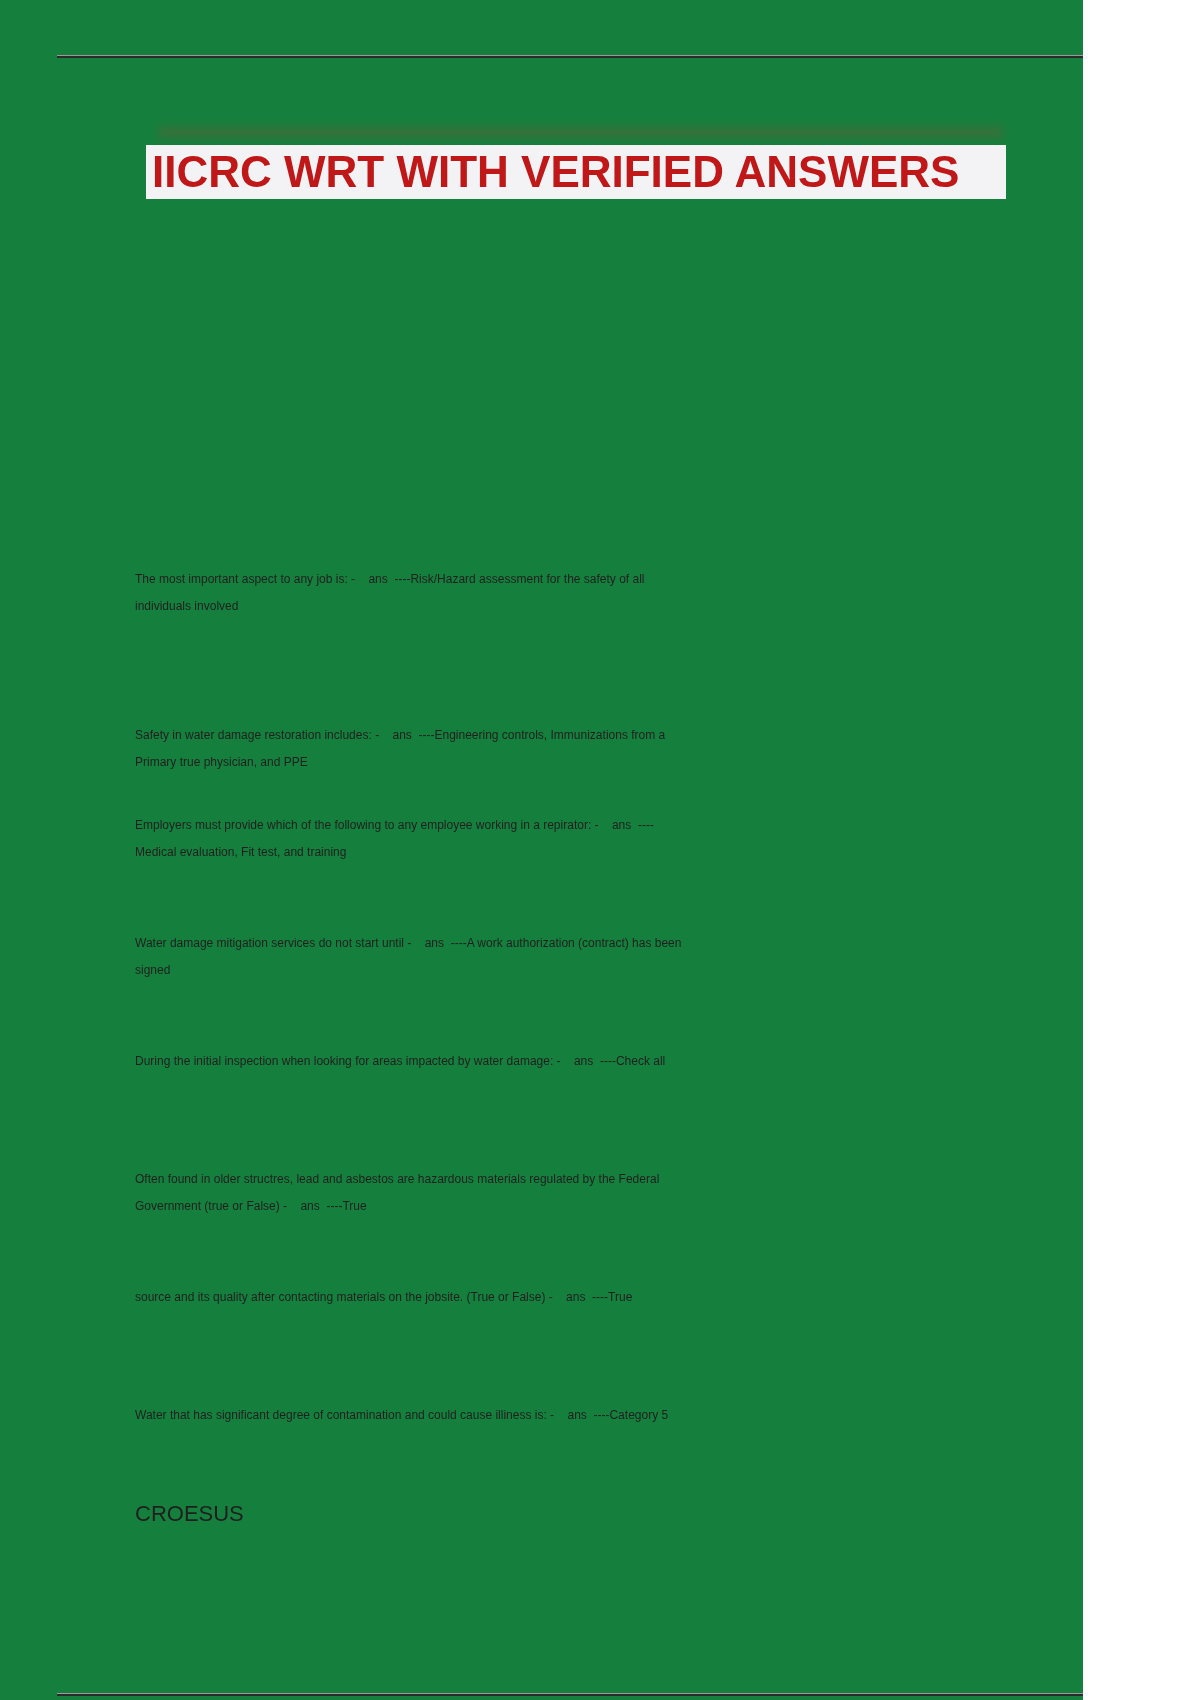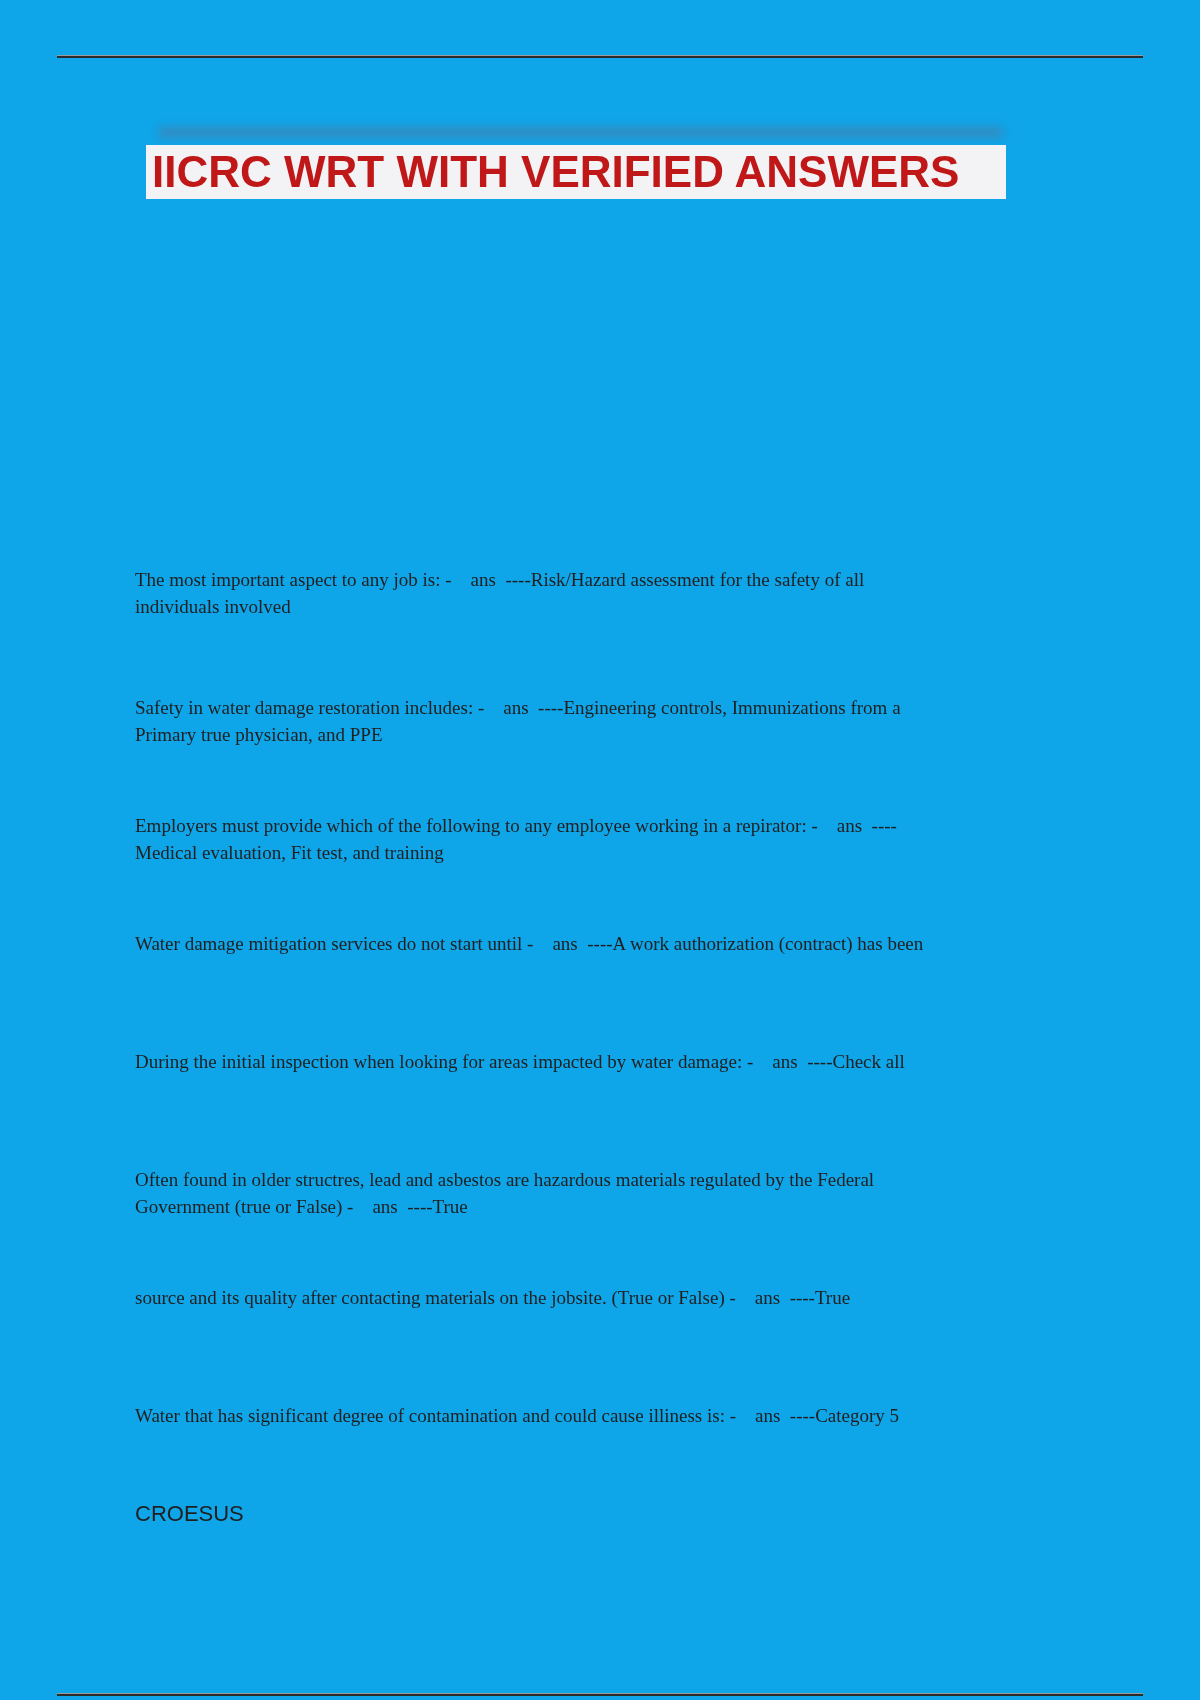--- a/index.html
+++ b/index.html
@@ -1,20 +1,20 @@
 <!DOCTYPE html>
 <html><head>
 <meta charset="utf-8">
 <style>
   html, body { margin: 0; padding: 0; background: #ffffff; }
   .page {
     position: relative;
-    width: 1200px;
+    width: 1083px;
     height: 1700px;
-    background: #0ea5e9;
+    background: #15803d;
     font-family: "Liberation Sans", sans-serif;
     overflow: hidden;
   }
   .rule {
     position: absolute;
     left: 57px;
     width: 1086px;
     height: 2px;
     background: #2b2b2b;
     box-shadow: 0 -1px 0 #9a9a9a;
@@ -51,27 +51,26 @@
     white-space: nowrap;
   }
 
   .qa-item {
     position: absolute;
     left: 135px;
     width: 950px;
     color: #1f1f1f;
   }
   .qa-line {
-    font-size: 19px;
+    font-size: 12px;
     line-height: 27px;
     white-space: pre;
-    font-family: Liberation Serif, serif;
   }
   .p0 { top: 566px; }
-  .p1 { top: 694px; }
+  .p1 { top: 722px; }
   .p2 { top: 812px; }
   .p3 { top: 930px; }
   .p4 { top: 1048px; }
   .p5 { top: 1166px; }
   .p6 { top: 1284px; }
   .p7 { top: 1402px; }
 
   .footer-text {
     position: absolute;
     left: 135px;
@@ -107,20 +106,21 @@
       <div class="qa-line">Primary true physician, and PPE</div>
     </div>
 
     <div class="qa-item p2">
       <div class="qa-line">Employers must provide which of the following to any employee working in a repirator: -    ans  ----</div>
       <div class="qa-line">Medical evaluation, Fit test, and training</div>
     </div>
 
     <div class="qa-item p3">
       <div class="qa-line">Water damage mitigation services do not start until -    ans  ----A work authorization (contract) has been</div>
+      <div class="qa-line">signed</div>
     </div>
 
     <div class="qa-item p4">
       <div class="qa-line">During the initial inspection when looking for areas impacted by water damage: -    ans  ----Check all</div>
     </div>
 
     <div class="qa-item p5">
       <div class="qa-line">Often found in older structres, lead and asbestos are hazardous materials regulated by the Federal</div>
       <div class="qa-line">Government (true or False) -    ans  ----True</div>
     </div>

